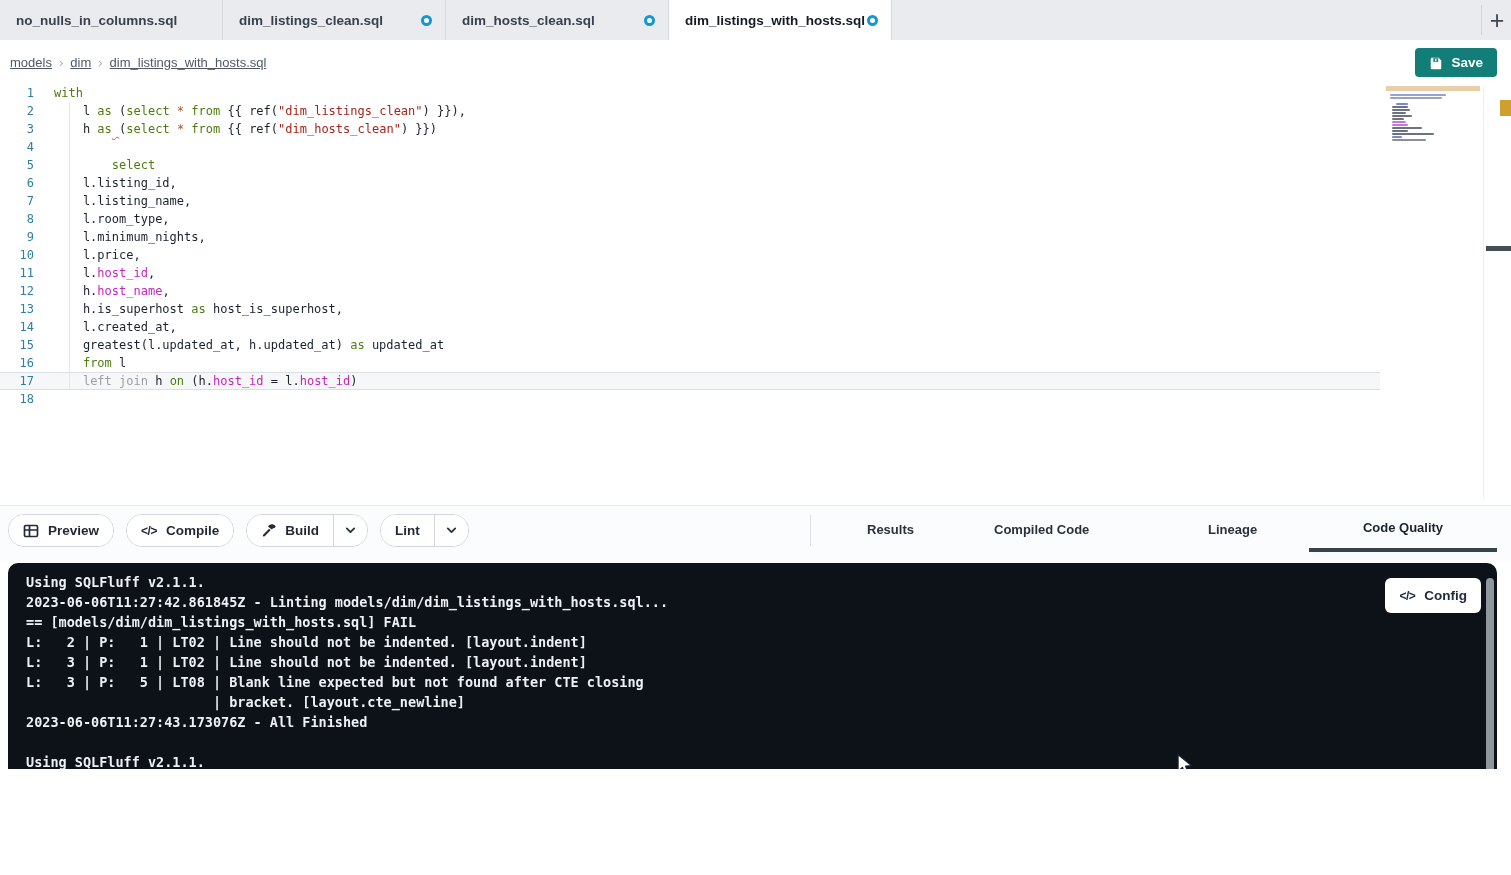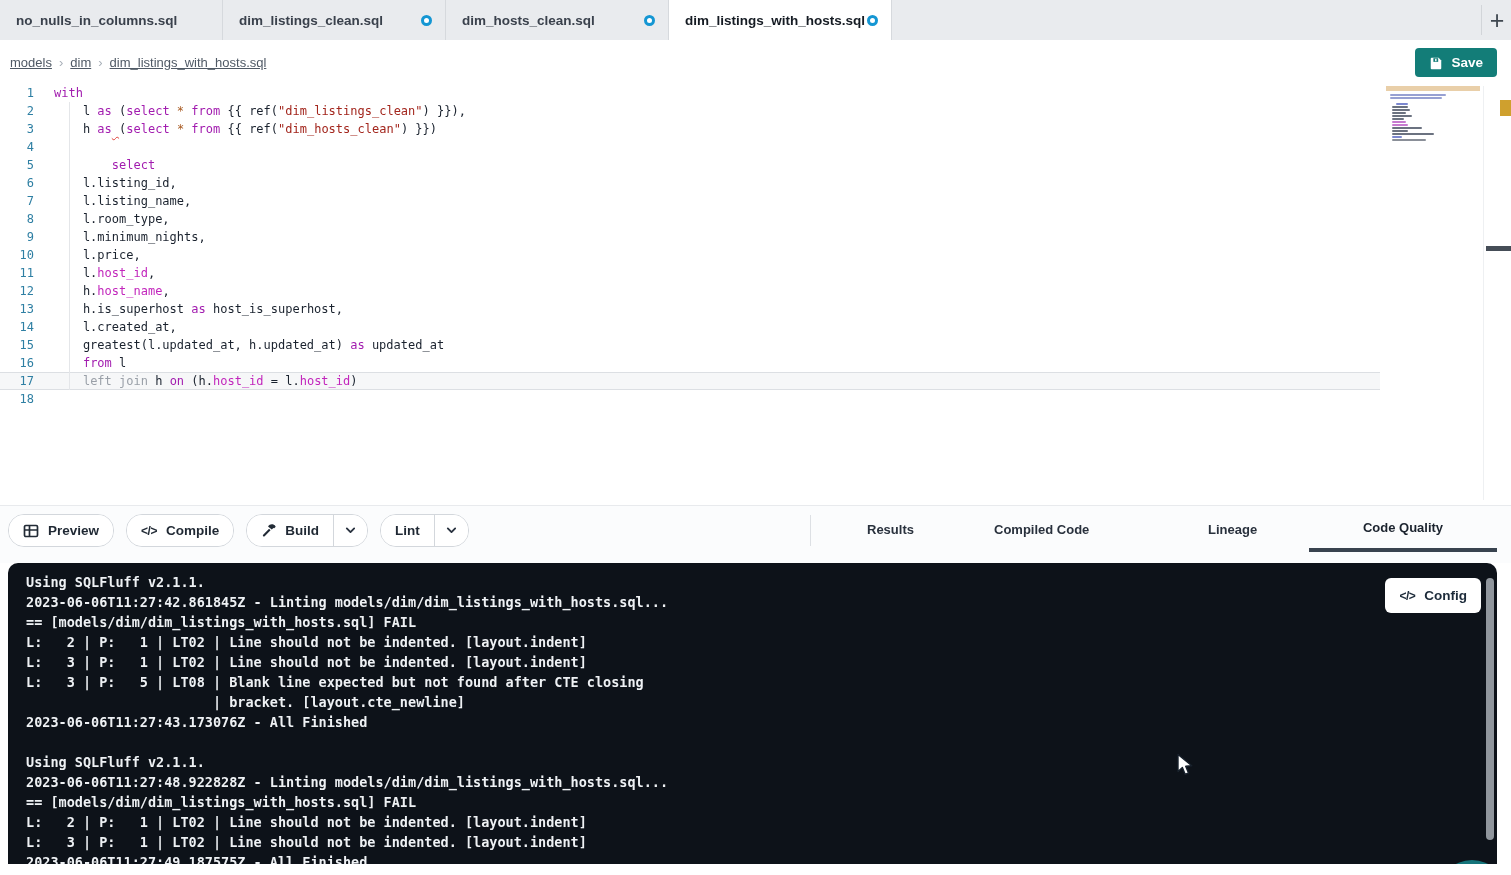--- a/index.html
+++ b/index.html
@@ -1,16 +1,16 @@
 <!DOCTYPE html>
 <html><head>
 <meta charset="utf-8">
 <style>
   html,body{margin:0;padding:0;background:#ffffff;}
-  .app{position:relative;width:1511px;height:864px;background:#fff;overflow:hidden;
+  .app{position:relative;width:1511px;height:769px;background:#fff;overflow:hidden;
        font-family:"Liberation Sans",sans-serif;-webkit-font-smoothing:antialiased;}
 
   
   .tabbar{position:absolute;top:0;left:0;right:0;height:40px;background:#e9ebee;display:flex;}
   .tab{width:223px;box-sizing:border-box;display:flex;align-items:center;
        padding:0 13px 0 16px;border-right:1px solid #d6d9dd;font-size:13.5px;font-weight:600;
        color:#3a414c;cursor:pointer;background:#e9ebee;}
   .tab.active{background:#ffffff;color:#151b23;font-weight:700;}
   .tab-label{white-space:nowrap;overflow:hidden;}
   .dot{margin-left:auto;width:11px;height:11px;border-radius:50%;border:3px solid #1496d3;
@@ -31,21 +31,21 @@
 
   
   .editor{position:absolute;top:84px;left:0;right:0;height:421px;background:#fff;
        font-family:"DejaVu Sans Mono",monospace;font-size:12px;}
   .code-lines{position:absolute;top:0;left:0;width:1380px;}
   .code-row{display:flex;height:18px;line-height:18px;}
   .code-row.active{background:#f6f7f8;box-shadow:inset 0 1px 0 #dcdfe3, inset 0 -1px 0 #dcdfe3;}
   .gutter{width:34px;text-align:right;color:#2e7fa3;flex:none;user-select:none;}
   .code-text{margin-left:20px;white-space:pre;color:#1a222e;}
   .tk-d{color:#1a222e}
-  .tk-k{color:#a21caf}
+  .tk-k{color:#4d7c0f}
   .tk-s{color:#a3261d}
   .tk-o{color:#a85a22}
   .tk-m{color:#c226bc}
   .tk-g{color:#9aa0a8}
   .tk-w{text-decoration:underline wavy #e0443e;text-decoration-thickness:1px;text-underline-offset:3px;}
   .indent-guide{position:absolute;left:69px;top:18px;width:1px;height:288px;background:#e4e6e9;}
   .minimap{position:absolute;left:1386px;top:2px;width:96px;}
   .mm-band{height:5px;width:94px;background:#e9cfa9;}
   .mm-rows{margin-top:3px;}
   .mm-row{height:2px;margin-bottom:1px;border-radius:1px;}

